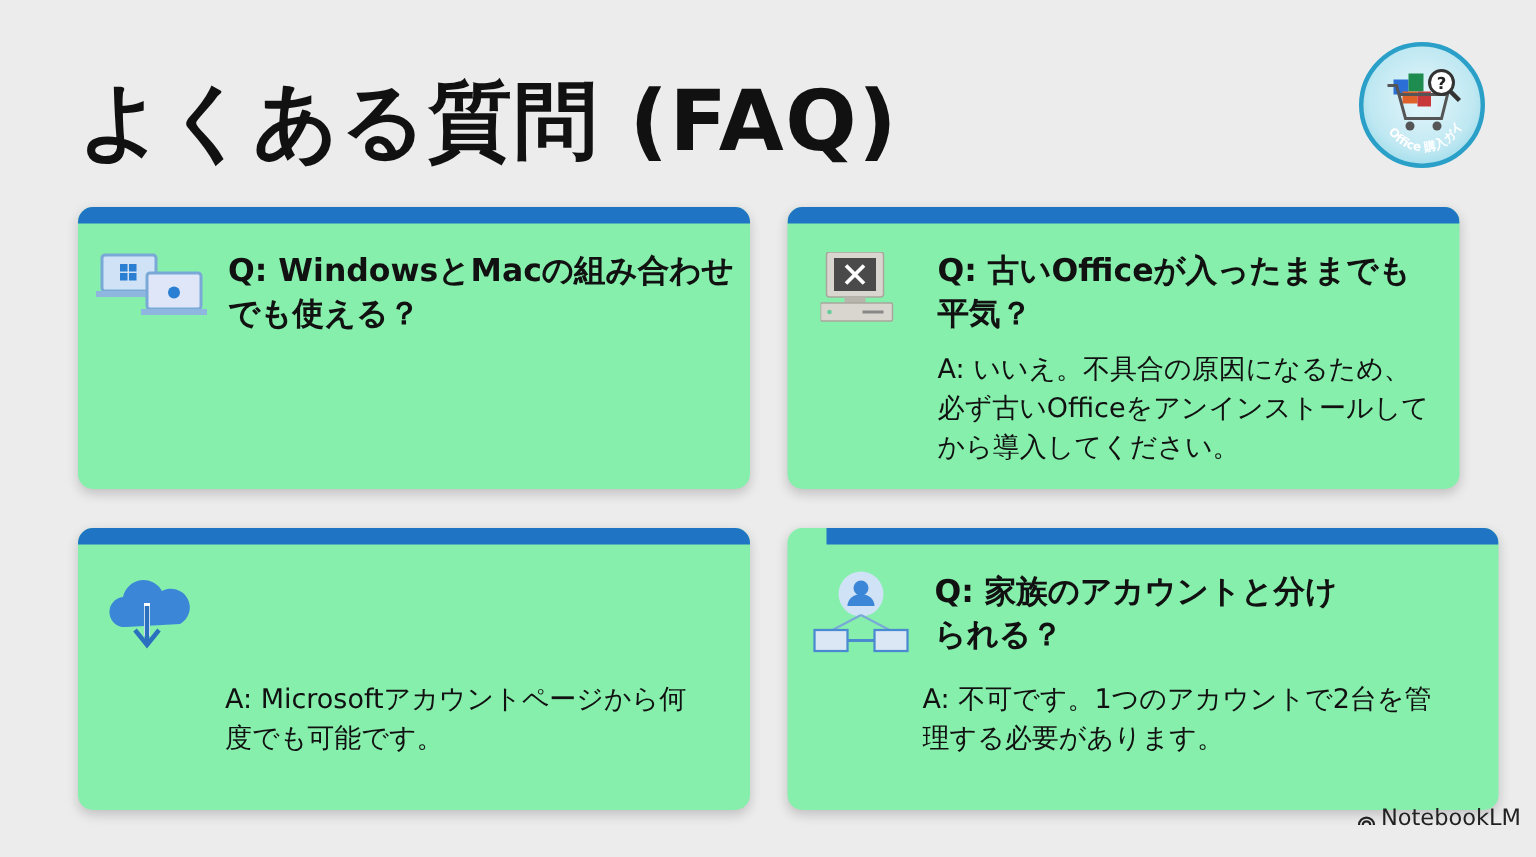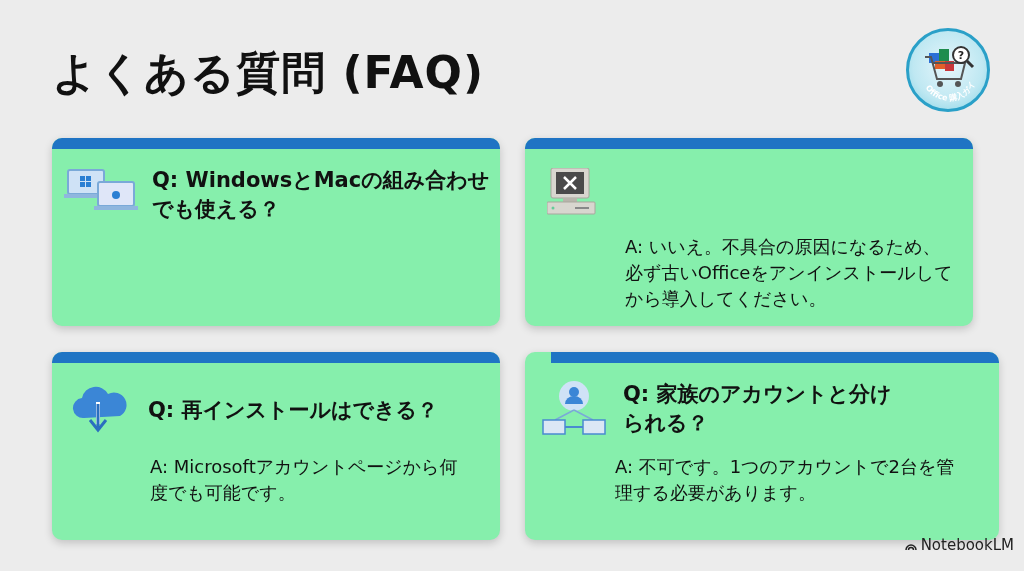--- a/index.html
+++ b/index.html
@@ -1,18 +1,18 @@
 <!DOCTYPE html>
 <html><head>
 <meta charset="utf-8">
 <style>
   html,body{margin:0;padding:0;}
   body{width:1024px;height:571px;background:#ececec;position:relative;overflow:hidden;
     font-family:"DejaVu Sans","Liberation Sans",sans-serif;color:#111;}
-  .title{position:absolute;left:52px;top:44px;font-size:44px;font-weight:bold;letter-spacing:1px;color:#111;}
+  .title{position:absolute;left:52px;top:44px;font-size:56px;font-weight:bold;letter-spacing:1px;color:#111;}
   .badge{position:absolute;left:906px;top:28px;width:84px;height:84px;border-radius:50%;
     background:radial-gradient(circle at 50% 45%,#e6f6fb 0%,#bfe8f2 60%,#7fd0e3 100%);
     border:3px solid #2aa0c8;box-sizing:border-box;}
   .badge svg{position:absolute;left:0;top:0;}
   .card{position:absolute;width:448px;background:#86efac;border-radius:10px;
     box-shadow:0 3px 8px rgba(0,0,0,0.18);overflow:hidden;}
   .card .bar{height:11px;background:#1f74c4;}
   .card .icon{position:absolute;}
   .q{position:absolute;font-size:21px;font-weight:bold;line-height:29px;color:#111;}
   .a{position:absolute;font-size:18px;line-height:26px;color:#111;}
@@ -60,32 +60,32 @@
   <div class="bar"></div>
   <svg class="icon" style="left:22px;top:30px;" width="52" height="52" viewBox="0 0 52 52">
     <rect x="4" y="0" width="38" height="30" rx="2" fill="#d8d6cf" stroke="#a9a69d" stroke-width="1"></rect>
     <rect x="9" y="4" width="28" height="22" fill="#4a4a4a"></rect>
     <path d="M17 9 L29 21 M29 9 L17 21" stroke="#fff" stroke-width="2.5"></path>
     <rect x="16" y="30" width="14" height="4" fill="#b8b5ac"></rect>
     <rect x="0" y="34" width="48" height="12" rx="1" fill="#d8d6cf" stroke="#a9a69d" stroke-width="1"></rect>
     <rect x="28" y="39" width="14" height="2" fill="#888"></rect>
     <circle cx="6" cy="40" r="1.5" fill="#6c9"></circle>
   </svg>
+  <div class="q" style="left:100px;top:28px;width:330px;">Q: 古いOfficeが入ったままでも平気？</div>
   <div class="a" style="left:100px;top:96px;width:330px;">A: いいえ。不具合の原因になるため、必ず古いOfficeをアンインストールしてから導入してください。</div>
 </div>
 
 <div class="card" style="left:52px;top:352px;height:188px;">
   <div class="bar"></div>
   <svg class="icon" style="left:18px;top:32px;" width="60" height="52" viewBox="0 0 60 52">
     <path d="M14 34 A10 10 0 0 1 12 14 A14 14 0 0 1 38 10 A11 11 0 0 1 50 32 Z" fill="#3b86d6"></path>
     <rect x="26" y="18" width="4" height="22" fill="#fff"></rect>
     <path d="M20 36 L28 46 L36 36" fill="none" stroke="#2b6fbf" stroke-width="3"></path>
     <rect x="26.5" y="20" width="3" height="24" fill="#2b6fbf"></rect>
   </svg>
-  <div class="q" style="left:96px;top:44px;width:340px;">Q: 再インストールはできる？</div>
   <div class="a" style="left:98px;top:102px;width:310px;">A: Microsoftアカウントページから何度でも可能です。</div>
 </div>
 
 <div class="card" style="left:525px;top:352px;height:188px;padding-left:26px;">
   <div class="bar"></div>
   <svg class="icon" style="left:16px;top:28px;" width="66" height="58" viewBox="0 0 66 58">
     <circle cx="33" cy="16" r="15" fill="#cfe2f6"></circle>
     <circle cx="33" cy="12" r="5" fill="#3b86d6"></circle>
     <path d="M24 24 A9 8 0 0 1 42 24 Z" fill="#3b86d6"></path>
     <path d="M33 30 L14 40 M33 30 L52 40" stroke="#7aa9d8" stroke-width="1.5"></path>

